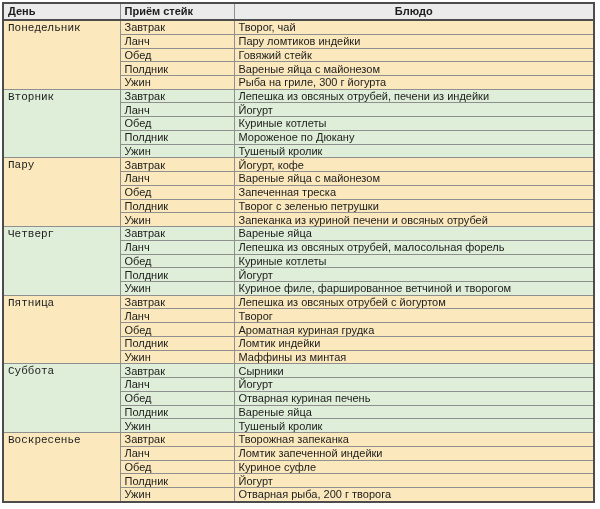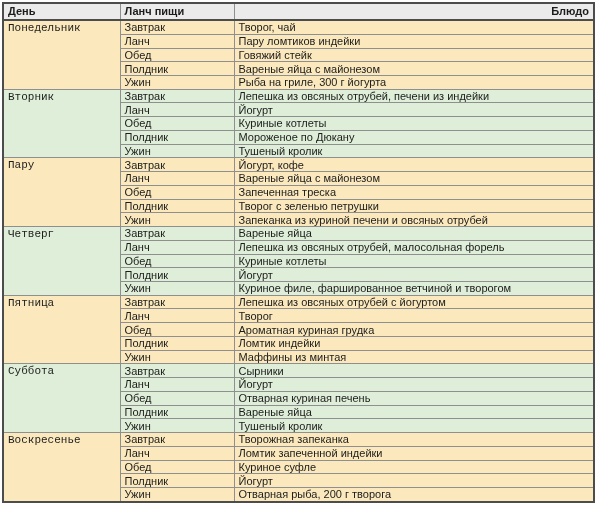--- a/index.html
+++ b/index.html
@@ -32,39 +32,39 @@
     white-space: nowrap;
     line-height: 1.1;
   }
   .meal-table thead th {
     background: var(--header-bg, #ebebeb);
     font-weight: bold;
     text-align: left;
     height: 15px;
     border-bottom: 2px solid #4c4c4c;
   }
-  .meal-table thead th.dish-h { text-align: right; }
+  .meal-table thead th.dish-h { text-align: center; }
   tr.peach td { background: var(--peach, #fbe9bd); }
   tr.green td { background: var(--green, #dfeed8); }
   td.day-cell { vertical-align: top; padding-top: 1px; font-family: Liberation Mono, monospace; }
 </style>
 </head>
 <body>
 
 <div class="stage">
   <table class="meal-table">
     <colgroup>
       <col style="width:117px">
       <col style="width:114px">
       <col>
     </colgroup>
     <thead>
       <tr>
         <th>День</th>
-        <th>Ланч пищи</th>
+        <th>Приём стейк</th>
         <th class="dish-h">Блюдо</th>
       </tr>
     </thead>
     <tbody>
 
       <tr class="peach">
         <td class="day-cell" rowspan="5">Понедельник</td>
         <td>Завтрак</td>
         <td>Творог, чай</td>
       </tr>

